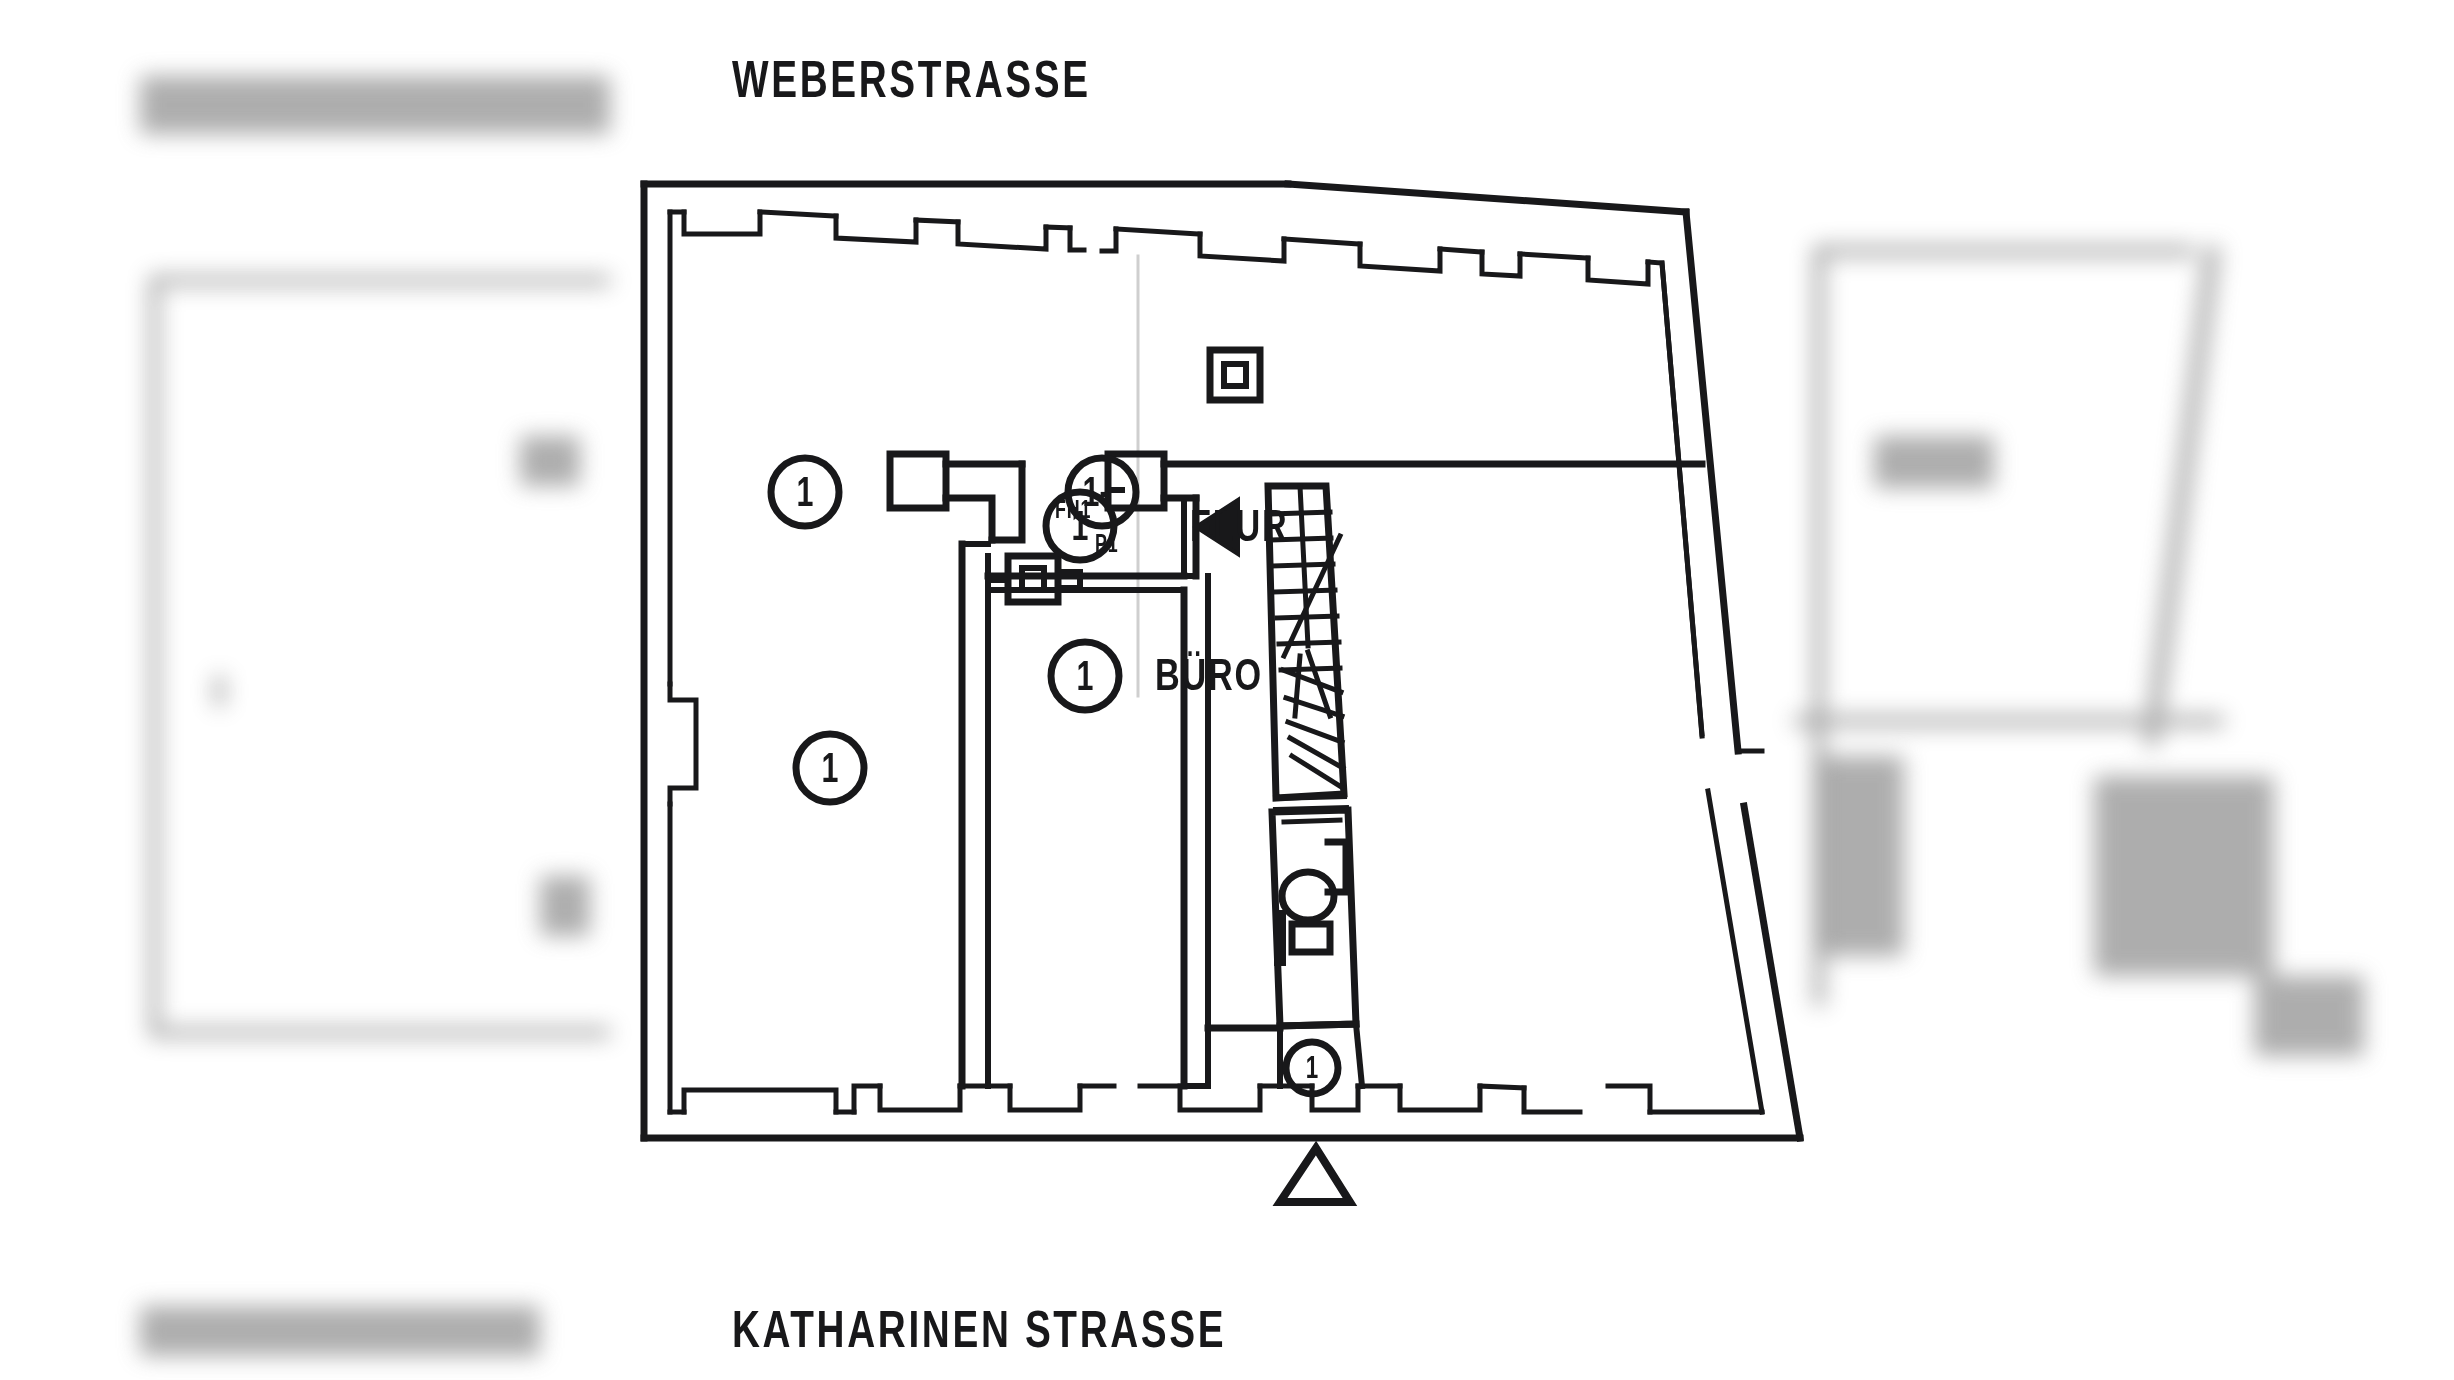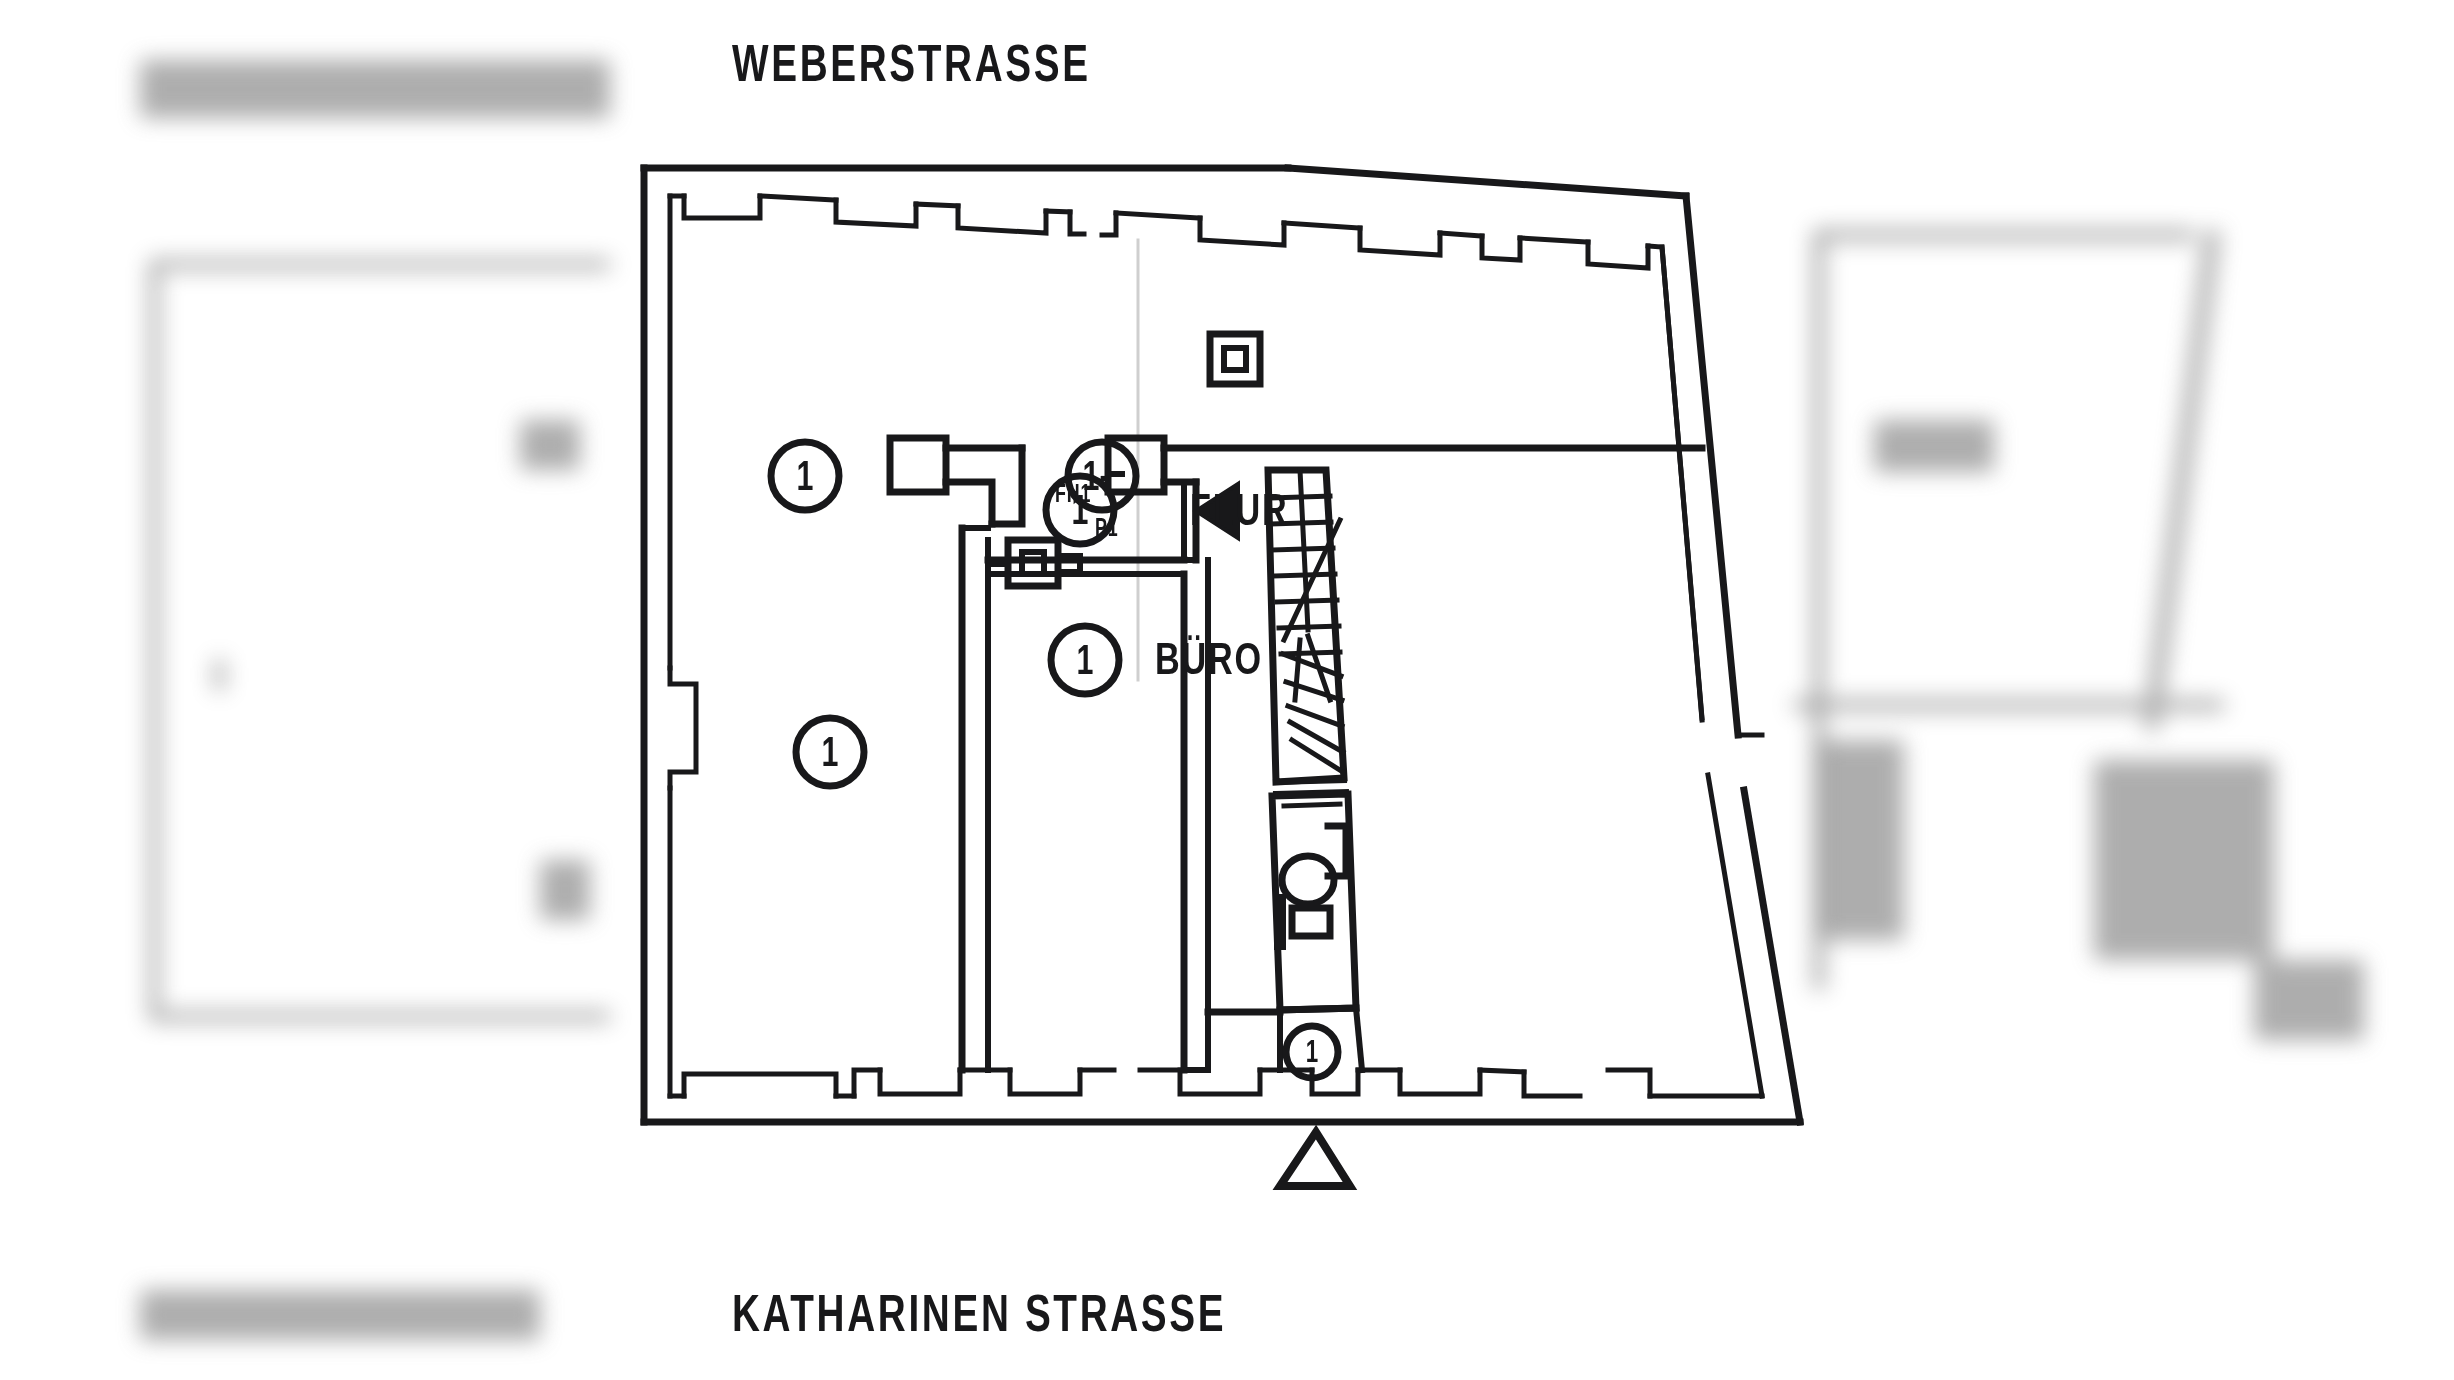--- a/index.html
+++ b/index.html
@@ -13,20 +13,21 @@
     overflow: hidden;
     font-family: "Liberation Sans", sans-serif;
     position: relative;
   }
 
   
   .page {
     position: absolute;
     inset: 0;
     background: #ffffff;
+    margin-top: 16px;
   }
 
   
   .blur-panel {
     position: absolute;
     top: 0;
     height: 1380px;
     filter: blur(11px);
     opacity: .62;
     overflow: hidden;

